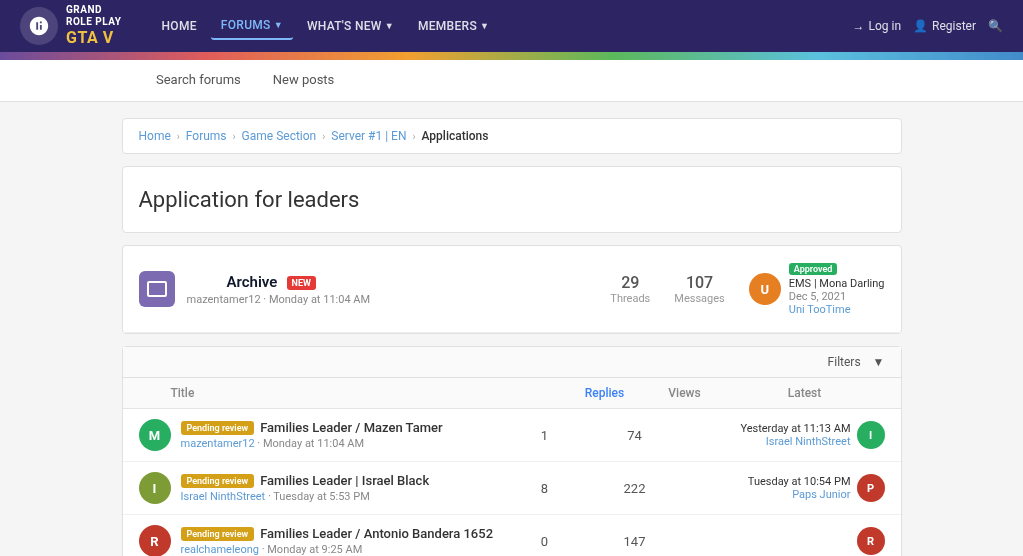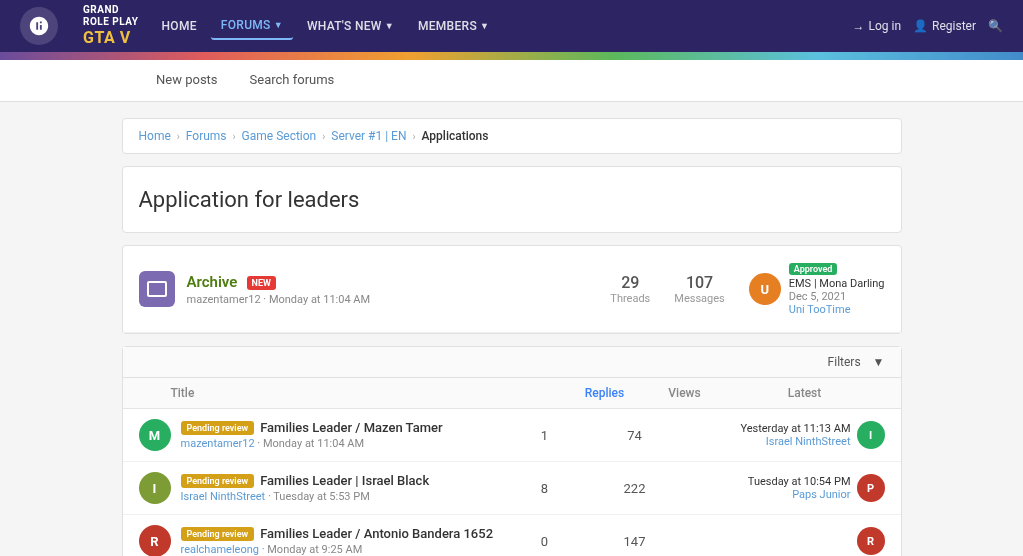--- a/index.html
+++ b/index.html
@@ -1,20 +1,20 @@
 <!DOCTYPE html>
 <html><head>
   <meta charset="utf-8">
   <style>
     * { box-sizing: border-box; margin: 0; padding: 0; }
     body { font-family: -apple-system, BlinkMacSystemFont, 'Segoe UI', Roboto, sans-serif; background: #f5f5f5; font-size: 13px; color: #333; }
 
     
     .header { background: #2d2463; height: 52px; display: flex; align-items: center; padding: 0 20px; position: relative; }
-    .header-logo { display: flex; align-items: center; gap: 25px; margin-right: 13px; }
+    .header-logo { display: flex; align-items: center; gap: 8px; margin-right: 30px; }
     .logo-icon { width: 38px; height: 38px; background: rgba(255,255,255,0.15); border-radius: 50%; display: flex; align-items: center; justify-content: center; }
     .logo-icon svg { width: 22px; height: 22px; fill: white; }
     .logo-text { color: white; font-size: 10px; font-weight: 700; line-height: 1.2; text-transform: uppercase; letter-spacing: 0.5px; }
     .logo-text span { display: block; }
     .logo-text .gta { color: #f0c040; font-size: 16px; }
     .header-nav { display: flex; align-items: center; gap: 4px; flex: 1; }
     .nav-item { color: rgba(255,255,255,0.85); font-size: 12px; padding: 6px 10px; cursor: pointer; display: flex; align-items: center; gap: 3px; text-transform: uppercase; font-weight: 500; letter-spacing: 0.3px; border-radius: 3px; }
     .nav-item.active { color: #7eb8f7; border-bottom: 2px solid #7eb8f7; }
     .nav-item .caret { font-size: 9px; }
     .header-actions { display: flex; align-items: center; gap: 12px; margin-left: auto; }
@@ -36,21 +36,21 @@
 
     
     .page-title-box { background: white; border: 1px solid #e0e0e0; border-radius: 4px; padding: 20px 16px; margin-bottom: 12px; }
     .page-title { font-size: 22px; font-weight: 400; color: #333; }
 
     
     .forum-section { background: white; border: 1px solid #e0e0e0; border-radius: 4px; margin-bottom: 12px; }
     .forum-row { display: flex; align-items: center; padding: 16px; gap: 12px; border-bottom: 1px solid #f0f0f0; }
     .forum-icon { width: 36px; height: 36px; background: #7c6bb0; border-radius: 6px; display: flex; align-items: center; justify-content: center; flex-shrink: 0; }
     .forum-icon-inner { width: 20px; height: 16px; border: 2px solid white; border-radius: 2px; position: relative; }
-    .forum-name { font-size: 15px; font-weight: 600; color: #4d7c0f; flex: 0 0 auto; }
+    .forum-name { font-size: 15px; font-weight: 600; color: #0f172a; flex: 0 0 auto; margin-left: 40px; }
     .new-badge { background: #e53935; color: white; font-size: 9px; font-weight: 700; padding: 2px 5px; border-radius: 3px; text-transform: uppercase; margin-left: 6px; vertical-align: middle; }
     .forum-meta { font-size: 11px; color: #888; margin-top: 2px; }
     .forum-stats { display: flex; gap: 24px; margin-left: auto; align-items: center; }
     .stat-block { text-align: center; }
     .stat-num { font-size: 16px; font-weight: 500; color: #555; }
     .stat-label { font-size: 11px; color: #999; }
     .latest-block { display: flex; align-items: center; gap: 8px; }
     .latest-avatar { width: 32px; height: 32px; border-radius: 50%; background: #e67e22; display: flex; align-items: center; justify-content: center; color: white; font-size: 13px; font-weight: 700; flex-shrink: 0; }
     .latest-info { font-size: 11px; }
     .approved-tag { background: #27ae60; color: white; font-size: 9px; padding: 1px 5px; border-radius: 3px; font-weight: 600; display: inline-block; margin-bottom: 2px; }
@@ -126,22 +126,22 @@
     </div>
     <div class="header-btn">
       <span>🔍</span>
     </div>
   </div>
 </header>
 
 <div class="banner"></div>
 
 <div class="toolbar">
+  <div class="toolbar-btn">Search forums</div>
   <div class="toolbar-btn">New posts</div>
-  <div class="toolbar-btn">Search forums</div>
 </div>
 
 <div class="main">
 
   <div class="breadcrumb">
     <a>Home</a>
     <span class="sep">›</span>
     <a>Forums</a>
     <span class="sep">›</span>
     <a>Game Section</a>

